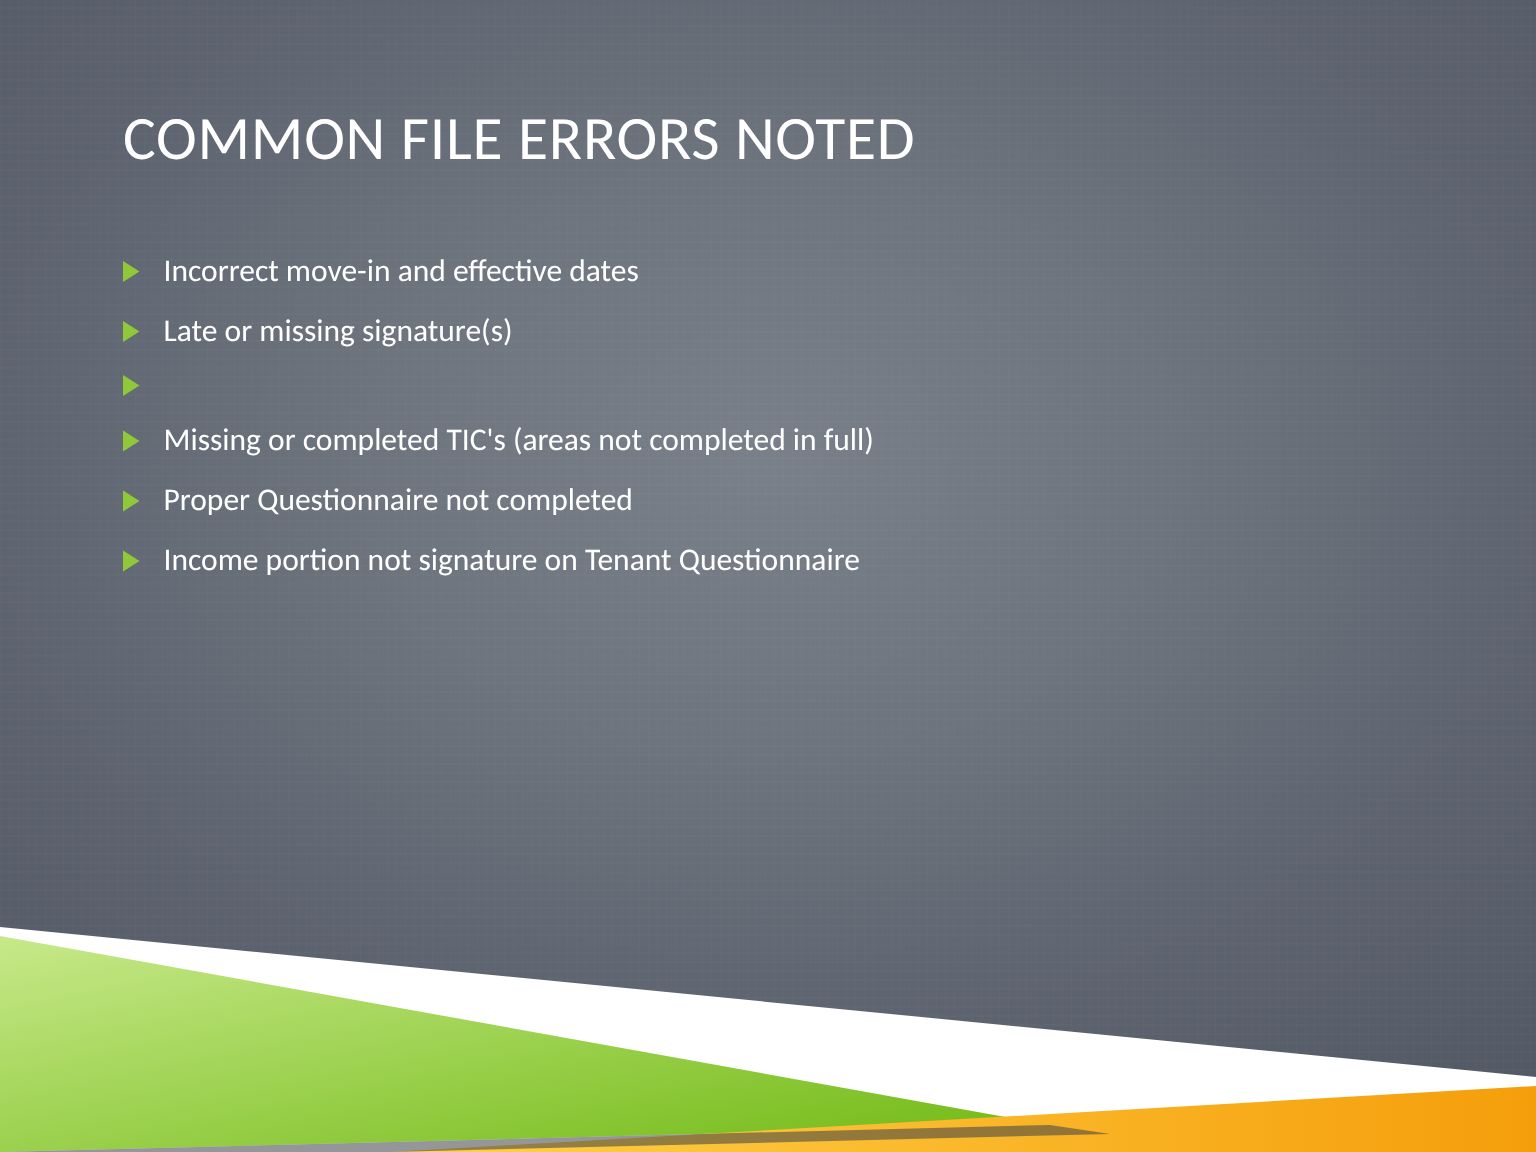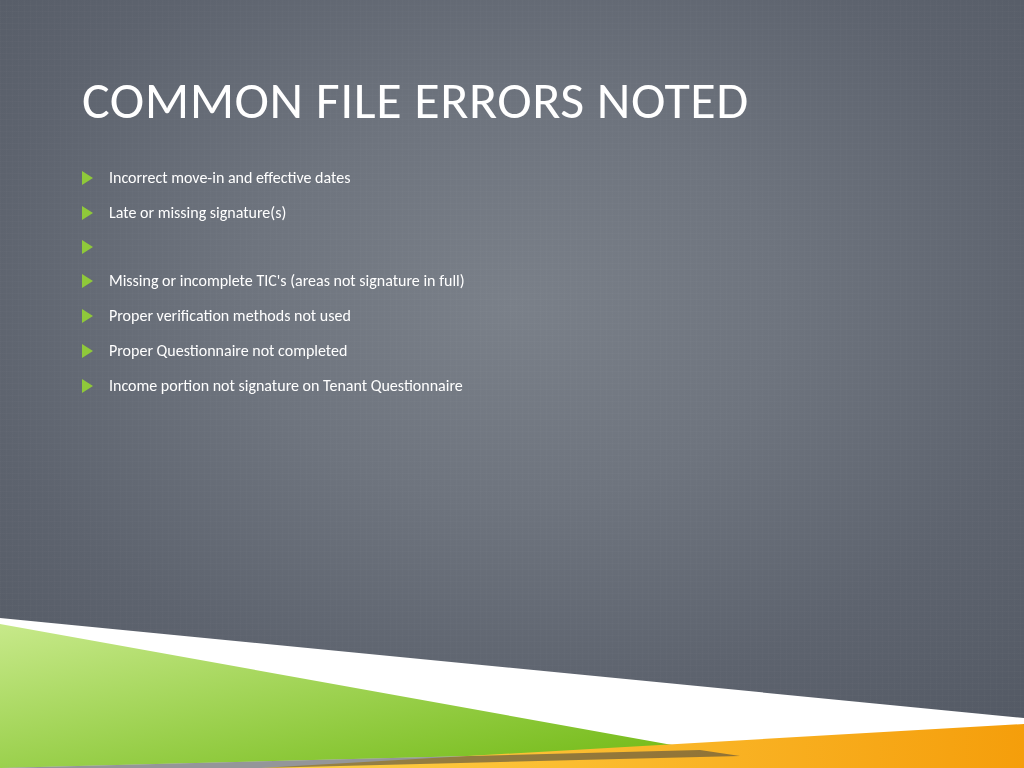--- a/index.html
+++ b/index.html
@@ -17,34 +17,34 @@
     background-image:
       repeating-linear-gradient(0deg, rgba(255,255,255,0.015) 0 1px, transparent 1px 6px),
       repeating-linear-gradient(90deg, rgba(255,255,255,0.015) 0 1px, transparent 1px 6px);
     pointer-events: none;
   }
   .title {
     position: absolute;
     top: 68px;
     left: 82px;
     color: #ffffff;
-    font-size: 52px;
+    font-size: 41px;
     font-weight: 400;
     letter-spacing: 0.5px;
   }
   .bullets {
     position: absolute;
     top: 170px;
     left: 82px;
     right: 60px;
     list-style: none;
   }
   .bullets li {
     color: #ffffff;
-    font-size: 16px;
+    font-size: 21px;
     font-weight: 300;
     line-height: 1.0;
     margin-bottom: 19px;
     display: flex;
     align-items: center;
   }
   .bullets li .arrow {
     display: inline-block;
     width: 0; height: 0;
     border-top: 7px solid transparent;
@@ -69,25 +69,21 @@
       </li>
     <li>
         <span class="arrow"></span>
         <span>Late or missing signature(s)</span>
       </li>
     <li>
         <span class="arrow"></span>
       </li>
     <li>
         <span class="arrow"></span>
-        <span>Missing or incomplete TIC's (areas not signature in full)</span>
-      </li>
-    <li>
-        <span class="arrow"></span>
-        <span>Proper verification methods not used</span>
+        <span>Missing or completed TIC's (areas not completed in full)</span>
       </li>
     <li>
         <span class="arrow"></span>
         <span>Proper Questionnaire not completed</span>
       </li>
     <li>
         <span class="arrow"></span>
         <span>Income portion not signature on Tenant Questionnaire</span>
       </li>
   </ul>

